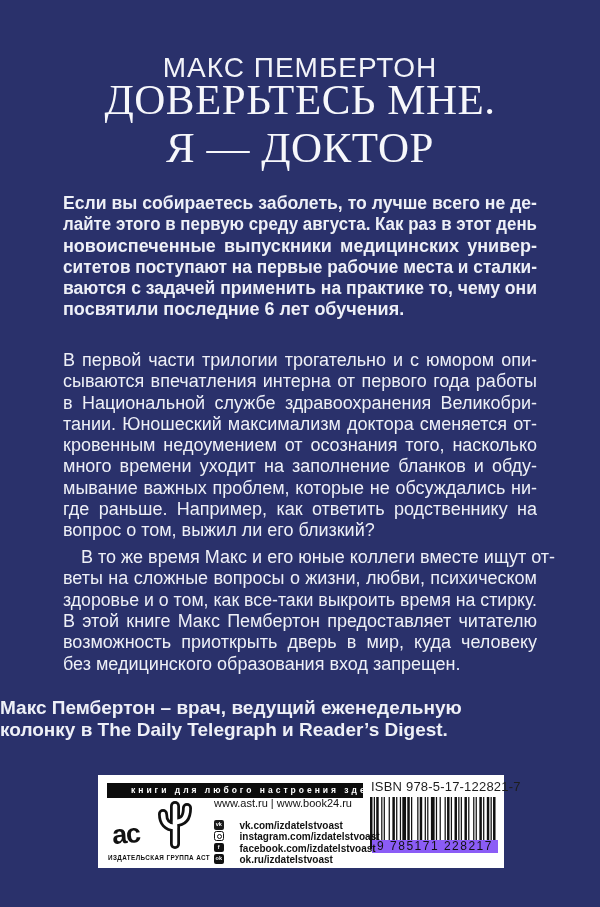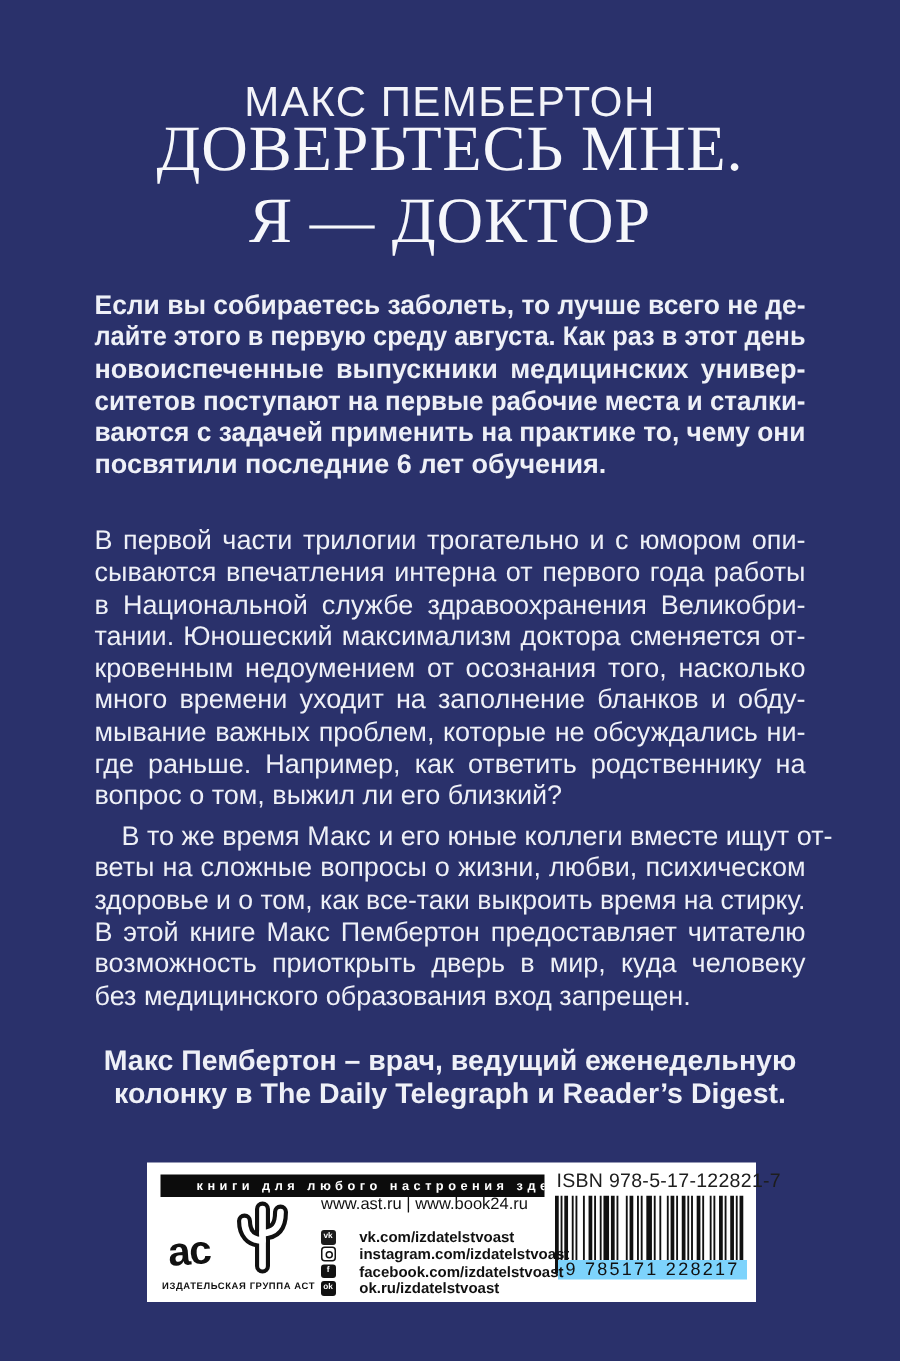--- a/index.html
+++ b/index.html
@@ -19,32 +19,32 @@
   .para{position:absolute;left:63px;width:474px;font-size:18px;}
   .line{line-height:21.3px;white-space:nowrap;}
   .line>span{display:inline-block;transform-origin:0 60%;}
   .bold .line>span{font-weight:700;}
   .p1{top:193px;}
   .p2{top:334px;margin-top:16px;}
   .p3{top:547px;}
   .p4{top:611px;}
 
   .note{position:absolute;top:697px;left:0;width:600px;font-size:19px;font-weight:700;}
-  .note .line{line-height:21.8px;text-align:center;}
+  .note .line{line-height:21.8px;}
 
   .pubbox{position:absolute;left:98px;top:775px;width:406px;height:93px;
           background:var(--box);color:var(--ink);}
   .tagline{position:absolute;left:9px;top:8px;width:256px;height:15px;background:var(--bar);
            color:#fff;font-size:8.5px;font-weight:700;letter-spacing:3px;
            text-align:center;line-height:15px;white-space:nowrap;overflow:hidden;padding-left:24px;}
   .isbn{position:absolute;left:273px;top:4px;font-size:13px;letter-spacing:.2px;
         color:#1d1d1d;white-space:nowrap;}
   .barcode{position:absolute;left:272px;top:22px;width:130px;height:58px;}
   .barcode svg{position:absolute;left:0;top:0;}
-  .bc-digits{position:absolute;left:2px;right:2px;bottom:2px;height:13px;background:#7dd3fc;
+  .bc-digits{position:absolute;left:2px;right:2px;bottom:2px;height:13px;background:#8b5cf6;
              font-size:12px;font-weight:400;letter-spacing:1.5px;text-align:center;
              line-height:13px;color:#111;white-space:nowrap;}
 
   .logo{position:absolute;left:10px;top:18px;width:104px;height:66px;}
   .logo-ac{position:absolute;left:4px;top:26px;font-size:27px;font-weight:700;
            letter-spacing:-1px;color:#111;transform:rotate(-4deg);}
   .logo-cactus{position:absolute;left:40px;top:-2px;}
   .logo-caption{position:absolute;left:0;top:61px;width:104px;font-size:6.3px;
                 font-weight:700;letter-spacing:.4px;color:#111;white-space:nowrap;}
 

